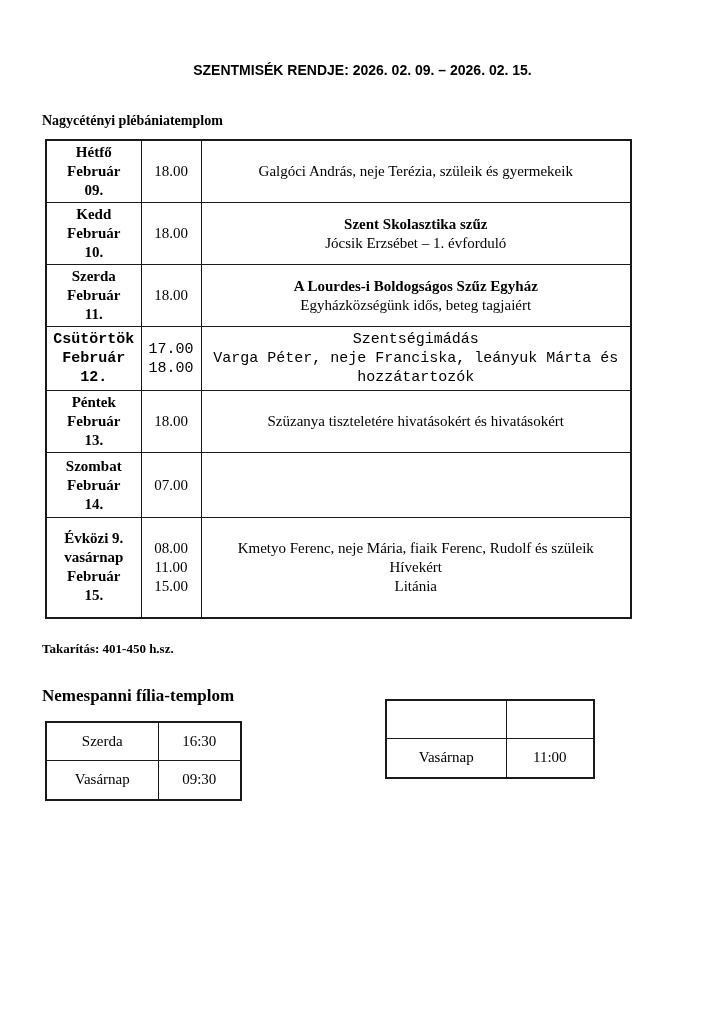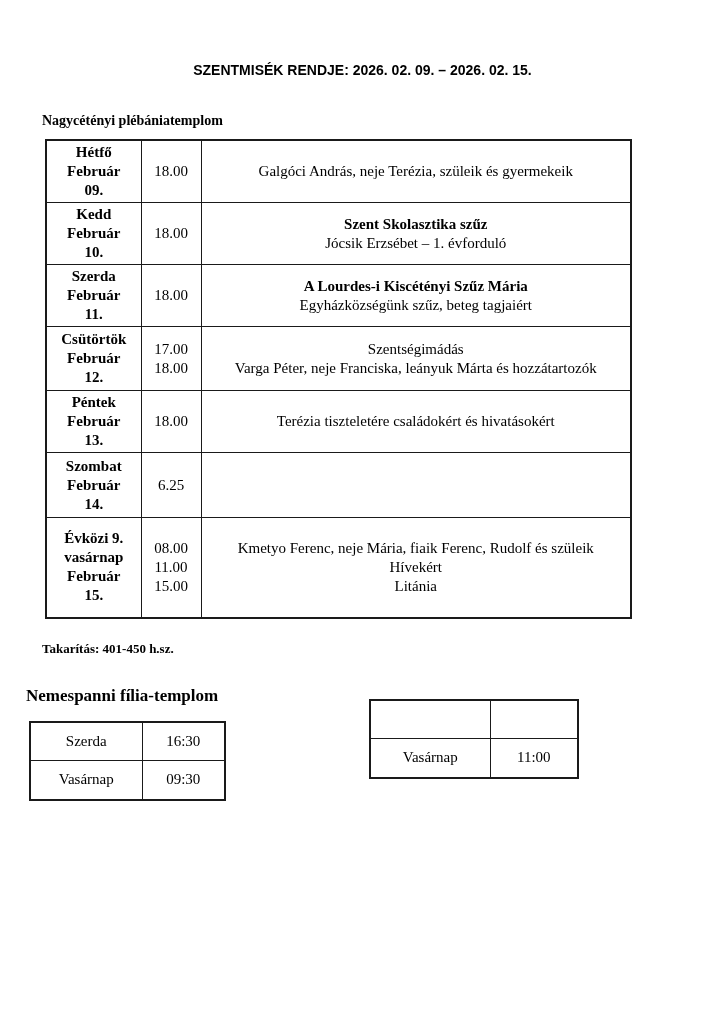--- a/index.html
+++ b/index.html
@@ -59,37 +59,37 @@
     white-space: pre-line;
     line-height: 19px;
   }
   .time-cell { white-space: pre-line; line-height: 19px; }
   .intent-bold { font-weight: bold; white-space: pre-line; line-height: 19px; }
   .intent-line { white-space: pre-line; line-height: 19px; }
   .intent-bold:empty, .intent-line:empty { display: none; }
   tr.r0 { height: 58px; }
   tr.r1 { height: 57px; }
   tr.r2 { height: 59px; }
-  tr.r3 { height: 64px; }
+  tr.r3 { height: 64px; font-family: Liberation Mono, monospace; }
   tr.r4 { height: 57px; }
   tr.r5 { height: 65px; border-radius: 17px; }
   tr.r6 { height: 100px; }
 
   
   .cleaning-note {
     margin: 22px 0 0 42px;
     font-size: 13px;
     font-weight: bold;
   }
 
   
   .filia-wrap {
     display: flex;
     margin-top: 28px;
-    padding-left: 26px;
+    padding-left: 42px;
   }
   .filia-block-left  { width: 343px; }
   .filia-block-right { width: 300px; }
   .filia-heading {
     font-size: 17px; line-height: 22px;
     font-weight: bold;
   }
   .filia-table {
     margin-top: 14px;
     table-layout: fixed;
@@ -147,22 +147,22 @@
           <div class="intent-bold">Szent Skolasztika szűz</div>
           <div class="intent-line">Jócsik Erzsébet – 1. évforduló</div>
         </td>
       </tr>
       <tr class="r2">
         <td class="day-cell">Szerda
 Február
 11.</td>
         <td class="time-cell">18.00</td>
         <td>
-          <div class="intent-bold">A Lourdes-i Kiscétényi Szűz Mária</div>
-          <div class="intent-line">Egyházközségünk szűz, beteg tagjaiért</div>
+          <div class="intent-bold">A Lourdes-i Boldogságos Szűz Egyház</div>
+          <div class="intent-line">Egyházközségünk idős, beteg tagjaiért</div>
         </td>
       </tr>
       <tr class="r3">
         <td class="day-cell">Csütörtök
 Február
 12.</td>
         <td class="time-cell">17.00
 18.00</td>
         <td>
 
@@ -170,28 +170,28 @@
 Varga Péter, neje Franciska, leányuk Márta és hozzátartozók</div>
         </td>
       </tr>
       <tr class="r4">
         <td class="day-cell">Péntek
 Február
 13.</td>
         <td class="time-cell">18.00</td>
         <td>
 
-          <div class="intent-line">Terézia tiszteletére családokért és hivatásokért</div>
+          <div class="intent-line">Szüzanya tiszteletére hivatásokért és hivatásokért</div>
         </td>
       </tr>
       <tr class="r5">
         <td class="day-cell">Szombat
 Február
 14.</td>
-        <td class="time-cell">6.25</td>
+        <td class="time-cell">07.00</td>
         <td>
           
           
         </td>
       </tr>
       <tr class="r6">
         <td class="day-cell">Évközi 9.
 vasárnap
 Február
 15.</td>

